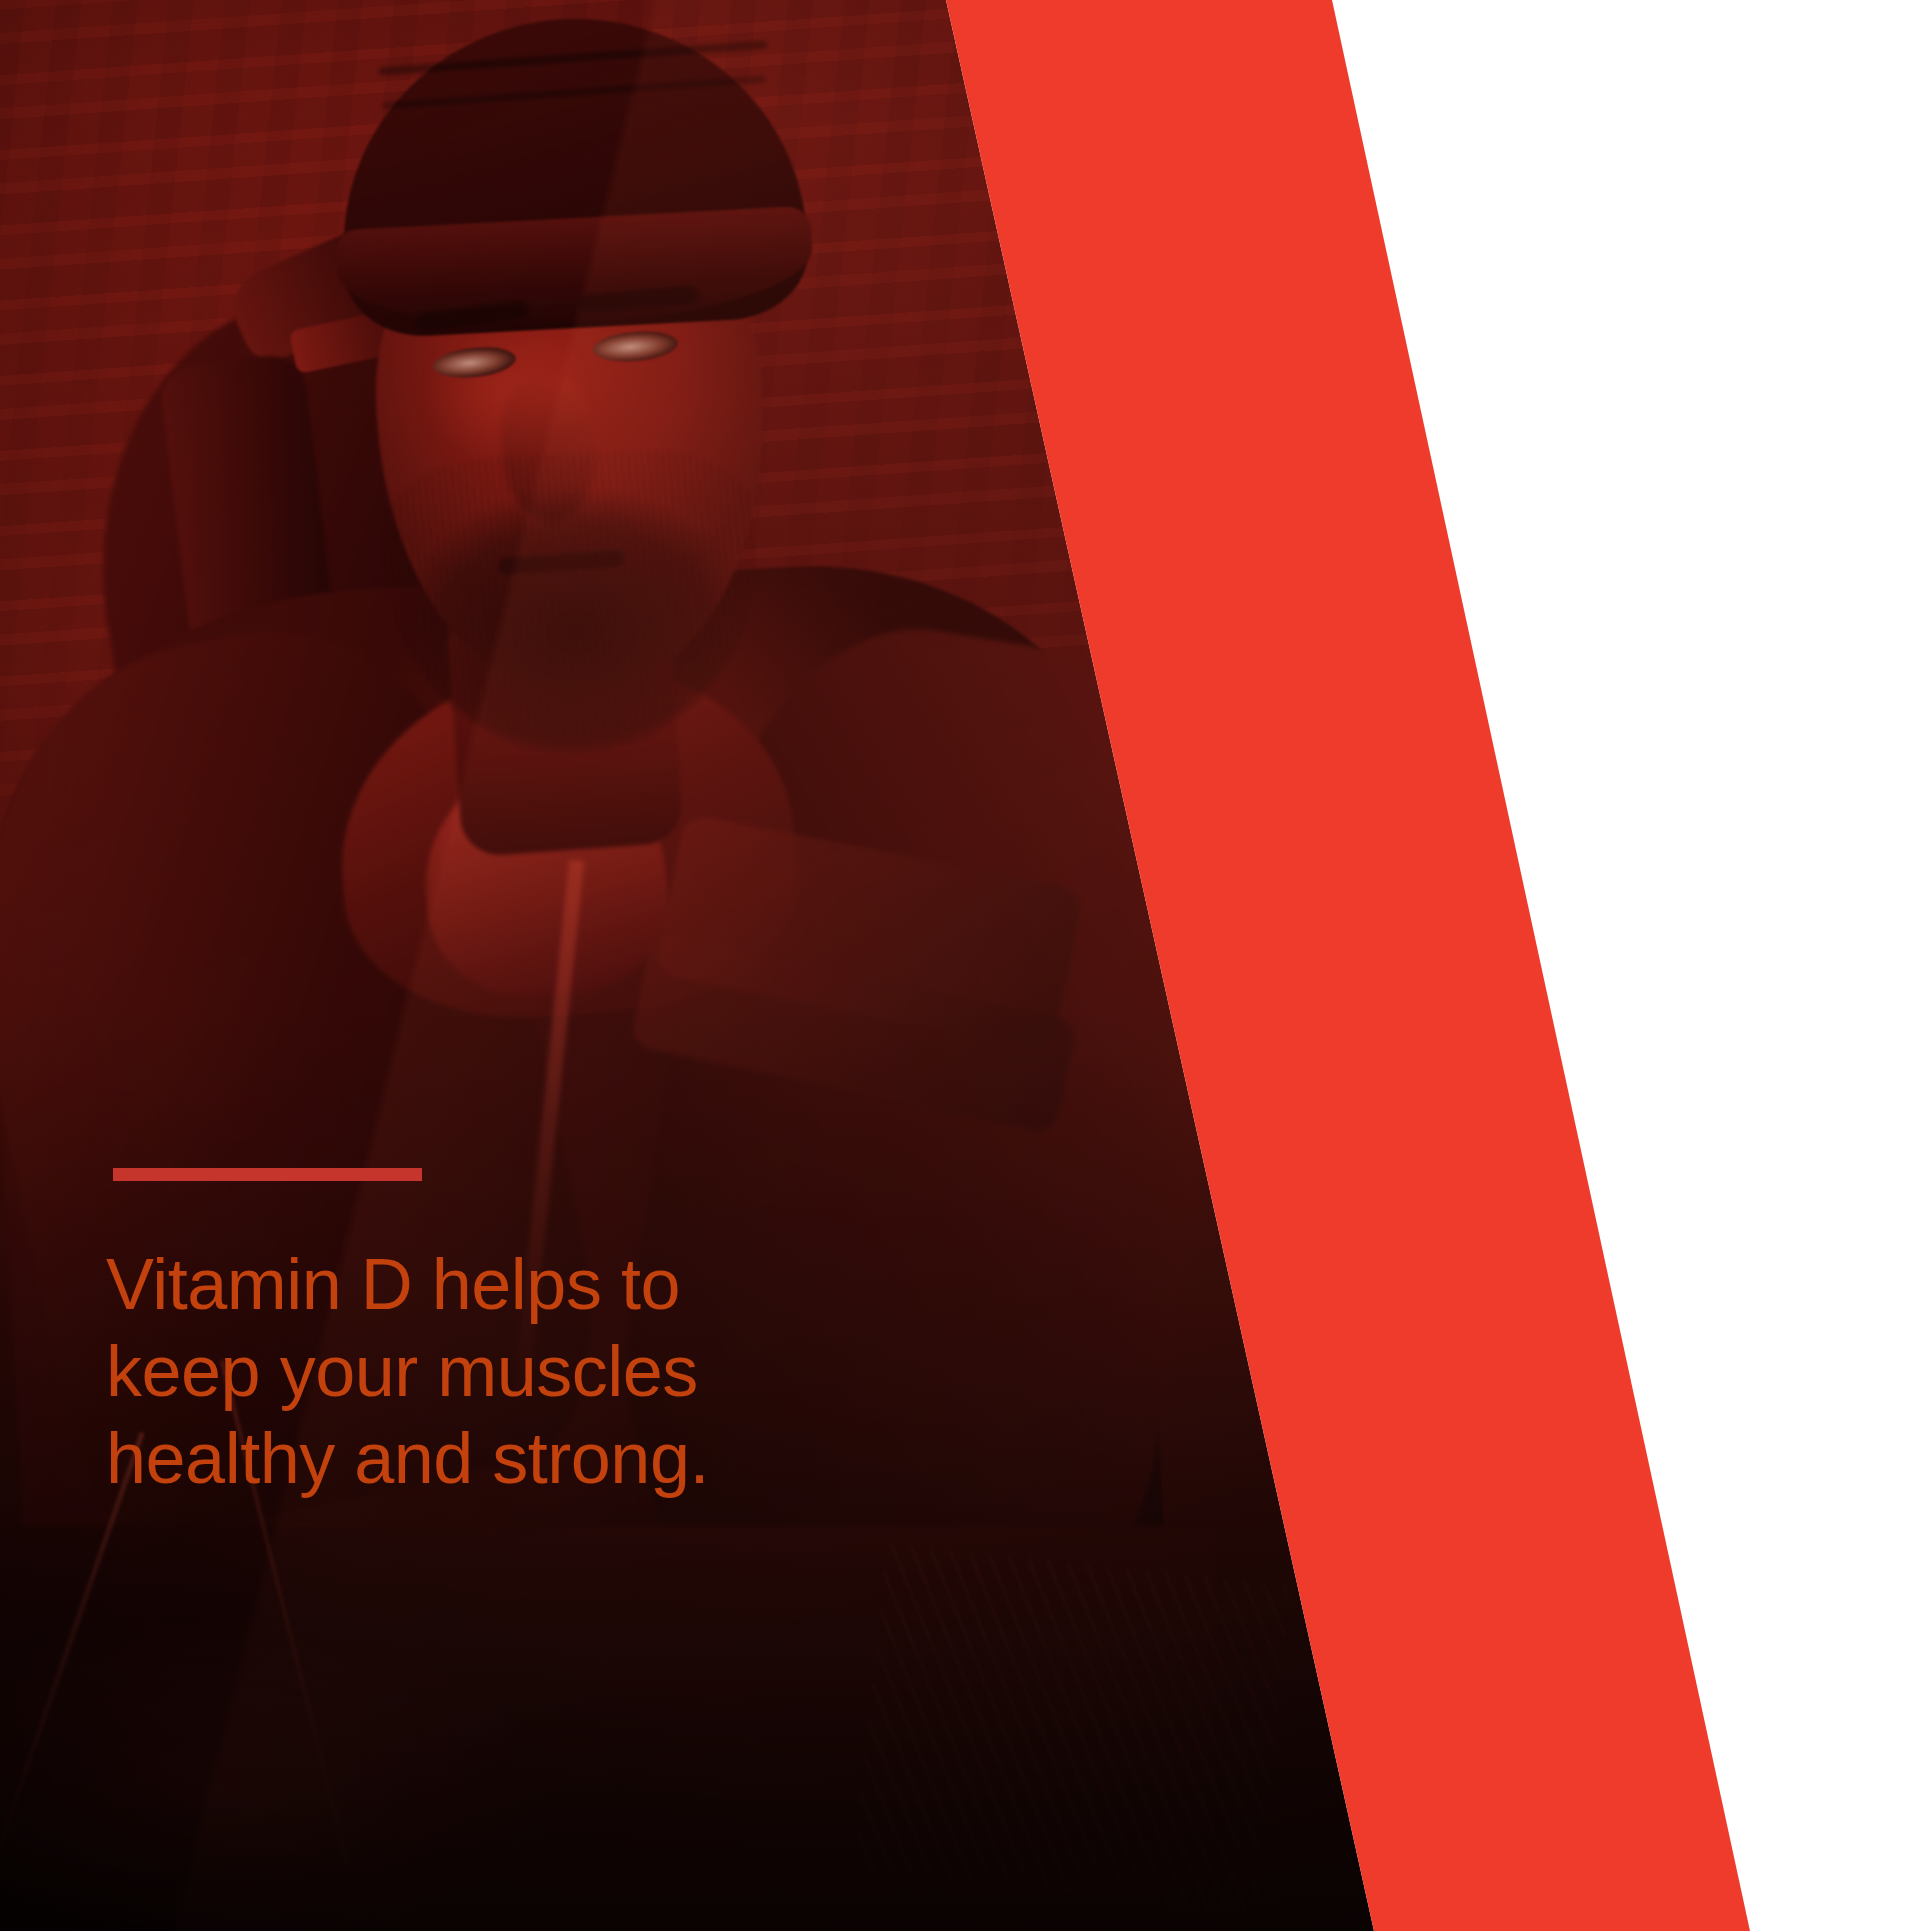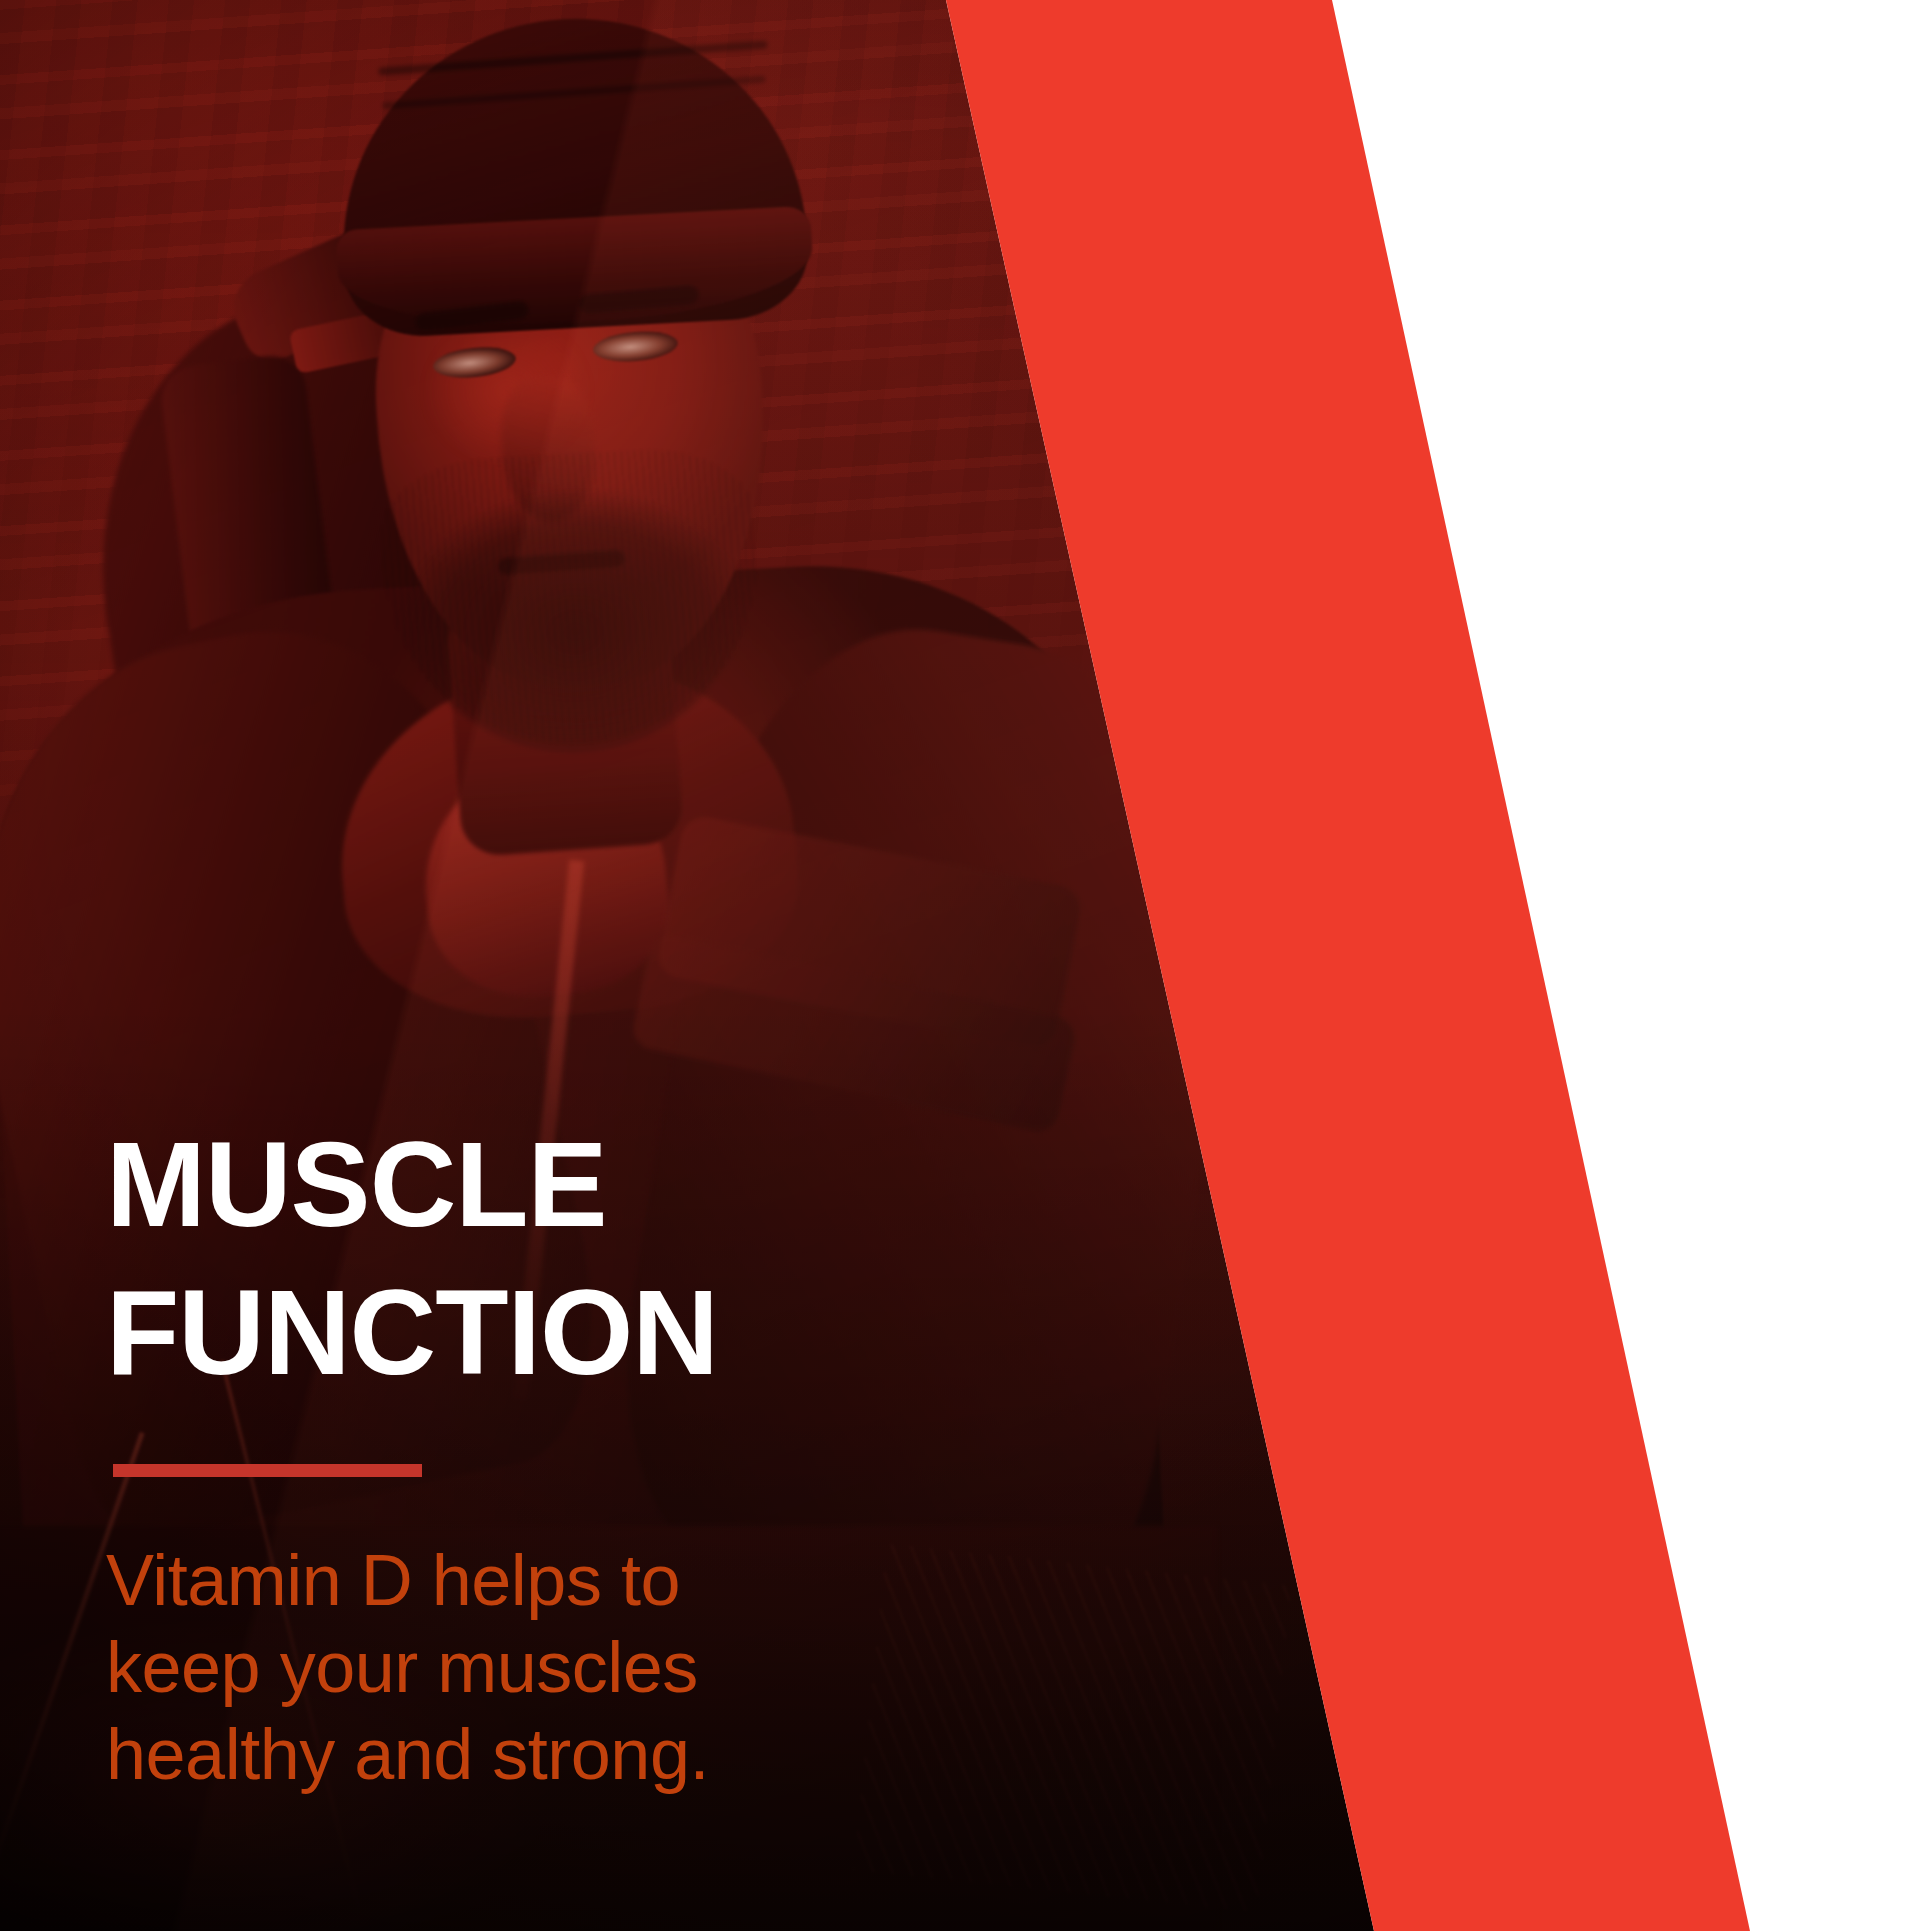--- a/index.html
+++ b/index.html
@@ -407,22 +407,18 @@
     <div class="fig fig-strand-b"></div>
 
     <div class="photo-diag"></div>
     <div class="photo-tint"></div>
     <div class="photo-vignette"></div>
   </div>
 
   <div class="red-band"></div>
 
   <div class="text-block">
-    <h1 class="headline">
-      <span class="hl-line">MUSCLE</span>
-      <span class="hl-line">FUNCTION</span>
-    </h1>
     <div class="divider"></div>
     <p class="body-copy">Vitamin D helps to keep your muscles healthy and strong.</p>
   </div>
 
 </div>
 
 
 </body></html>

